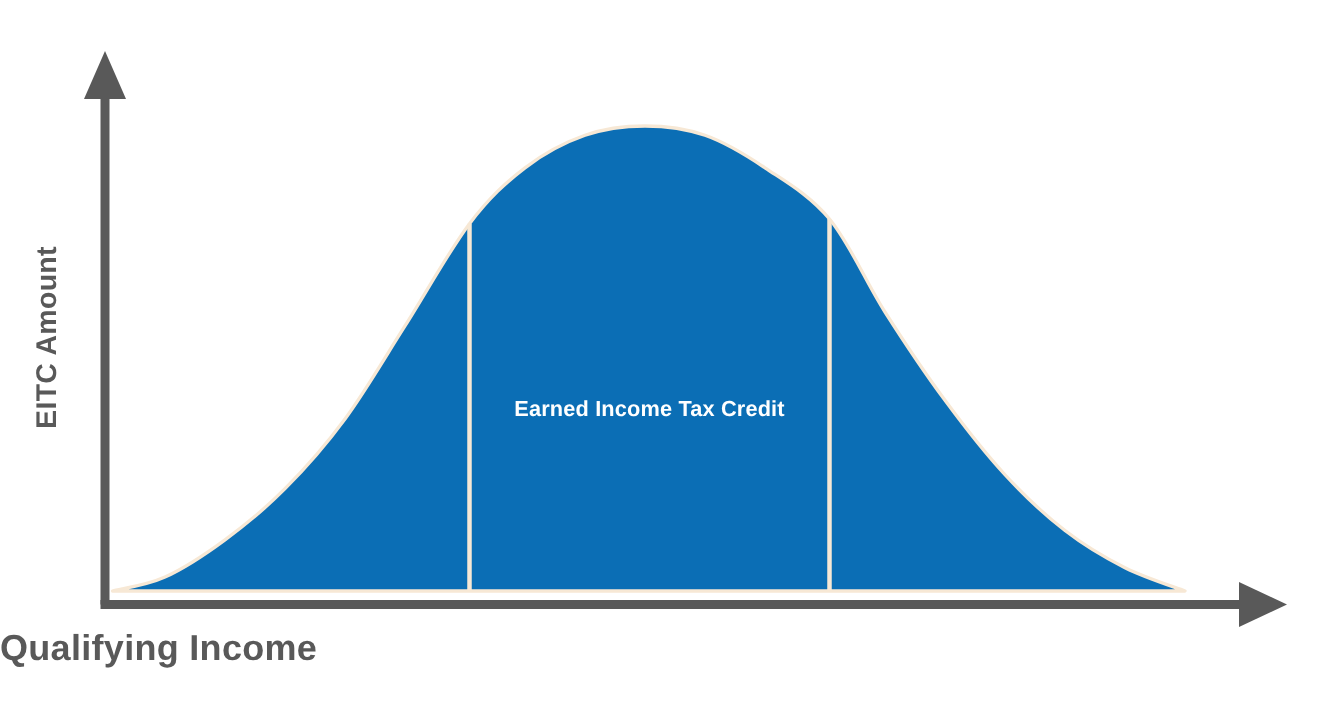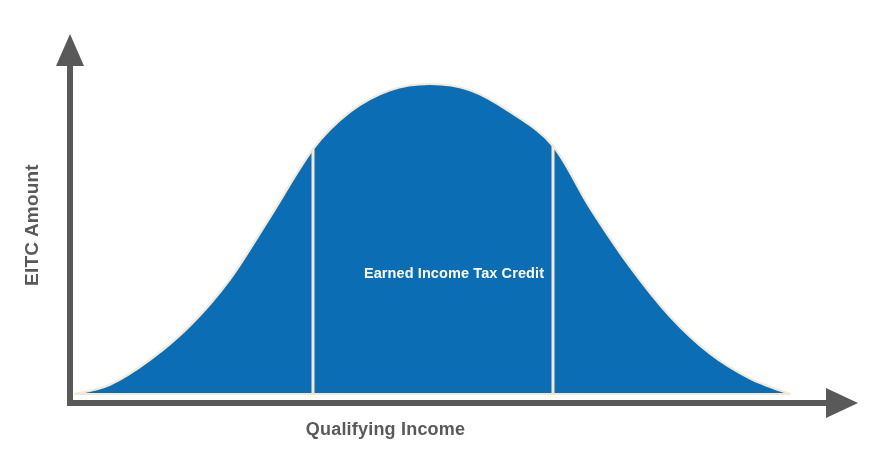--- a/index.html
+++ b/index.html
@@ -32,22 +32,22 @@
     font-family: "Liberation Sans", sans-serif;
     font-weight: bold;
     color: #595959;
     white-space: nowrap;
     letter-spacing: 0.2px;
   }
   #x-axis-title {
     left: 0;
     top: 419px;
     width: 771px;
-    text-align: center;
-    font-size: 18px;
+    text-align: left;
+    font-size: 24px;
   }
   #y-axis-title {
     left: 0px;
     top: 0px;
     width: 300px;
     text-align: center;
     font-size: 19px;
     transform-origin: 0 0;
     transform: translate(21px, 375px) rotate(-90deg);
   }
@@ -56,21 +56,20 @@
     left: 0;
     top: 265px;
     width: 866px;
     text-align: center;
     font-family: "Liberation Sans", sans-serif;
     font-weight: bold;
     font-size: 14.5px;
     color: #ffffff;
     white-space: nowrap;
     letter-spacing: 0.1px;
-    padding-left: 21px;
   }
 </style>
 </head>
 <body>
 
 <div id="chart-root">
 
   <svg id="chart-svg" viewBox="0 0 888 470">
 
     <g>

